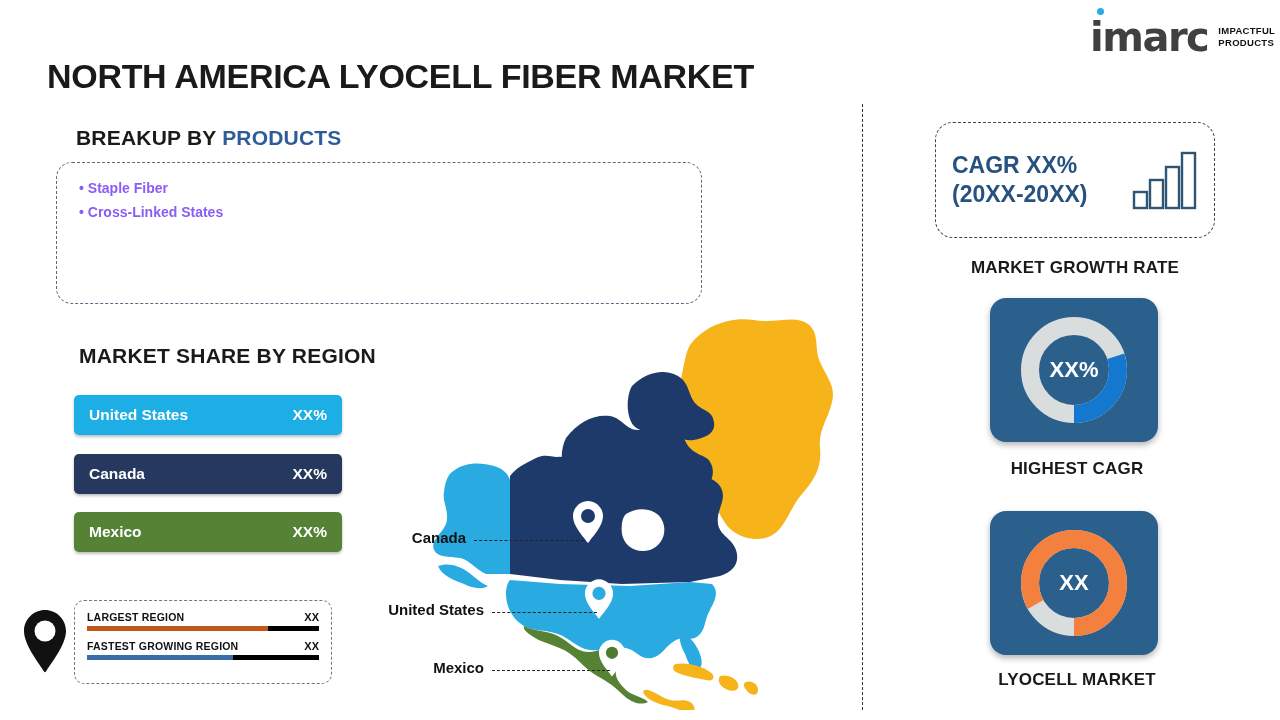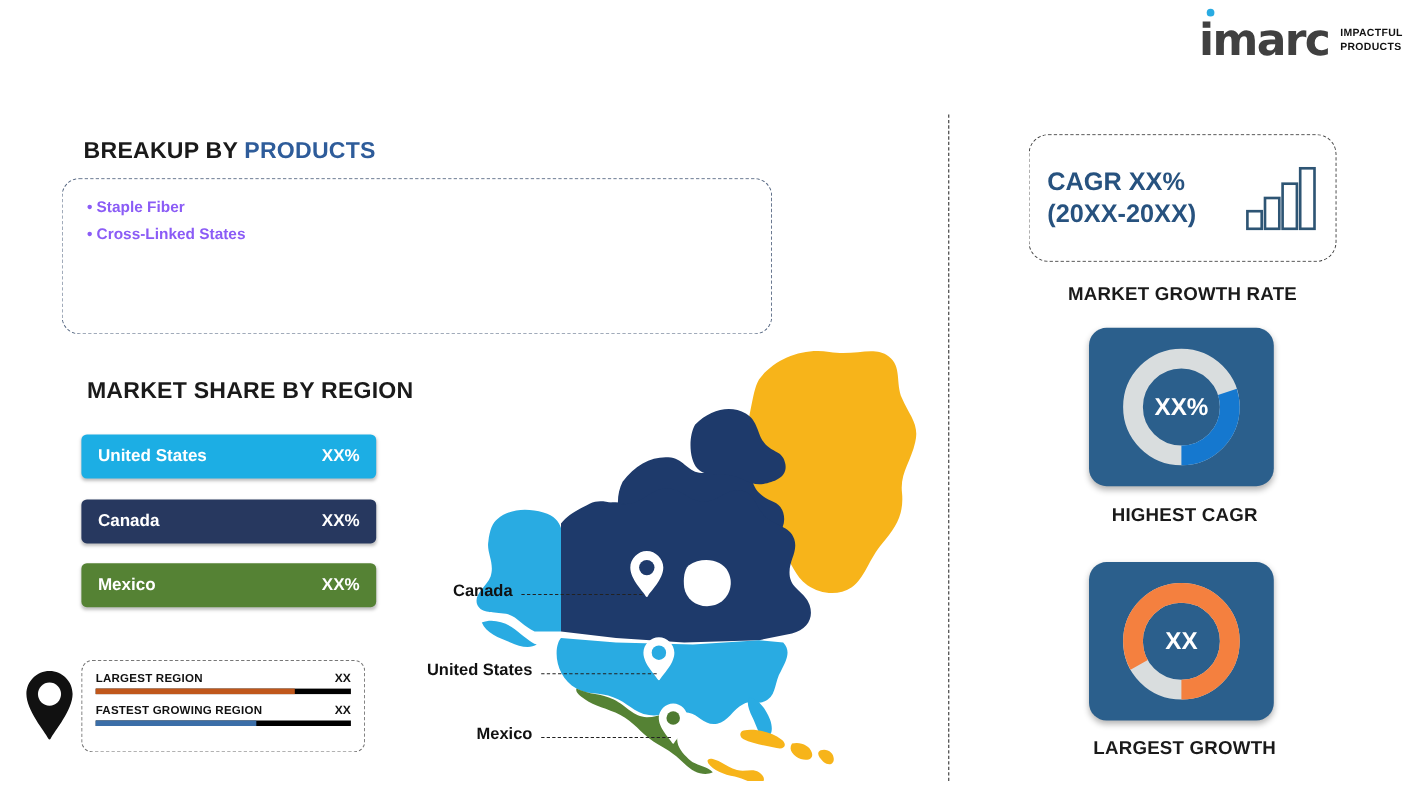--- a/index.html
+++ b/index.html
@@ -297,20 +297,21 @@
   <div id="logo">
     <div id="logo-mark">imarc</div>
     <div id="logo-dot"></div>
     <div id="logo-rule"></div>
     <div id="logo-tag">
       <div>IMPACTFUL</div>
       <div>PRODUCTS</div>
     </div>
   </div>
 
+  <div id="page-title">NORTH AMERICA LYOCELL FIBER MARKET</div>
 
   <div id="breakup-heading"><span>BREAKUP BY </span><span class="hl">PRODUCTS</span></div>
 
   <div id="products-box">
     <div class="product-item">• Staple Fiber</div>
     <div class="product-item">• Cross-Linked States</div>
   </div>
 
   <div id="share-heading">MARKET SHARE BY REGION</div>
 
@@ -451,15 +452,15 @@
   </div>
   <div class="panel-caption" id="caption-cagr">HIGHEST CAGR</div>
 
   <div class="donut-tile" id="donut-tile-1" style="background: rgb(43, 95, 140);">
     <svg class="donut-svg" width="116" height="116" viewBox="0 0 116 116">
       <circle cx="58" cy="58" r="44" fill="none" stroke-width="18" id="donut-track-1" stroke="#D9DDDE"></circle>
       <circle cx="58" cy="58" r="44" fill="none" stroke-width="18" stroke-linecap="butt" transform="rotate(-90 58 58) scale(-1,1) translate(-116,0)" id="donut-arc-1" stroke="#F4803F" stroke-dasharray="229.46192741819846 46.99822609770331"></circle>
     </svg>
     <div class="donut-center-text">XX</div>
   </div>
-  <div class="panel-caption" id="caption-market">LARGEST GROWTH</div>
+  <div class="panel-caption" id="caption-market">LYOCELL MARKET</div>
 
 </div>
 
 </body></html>

